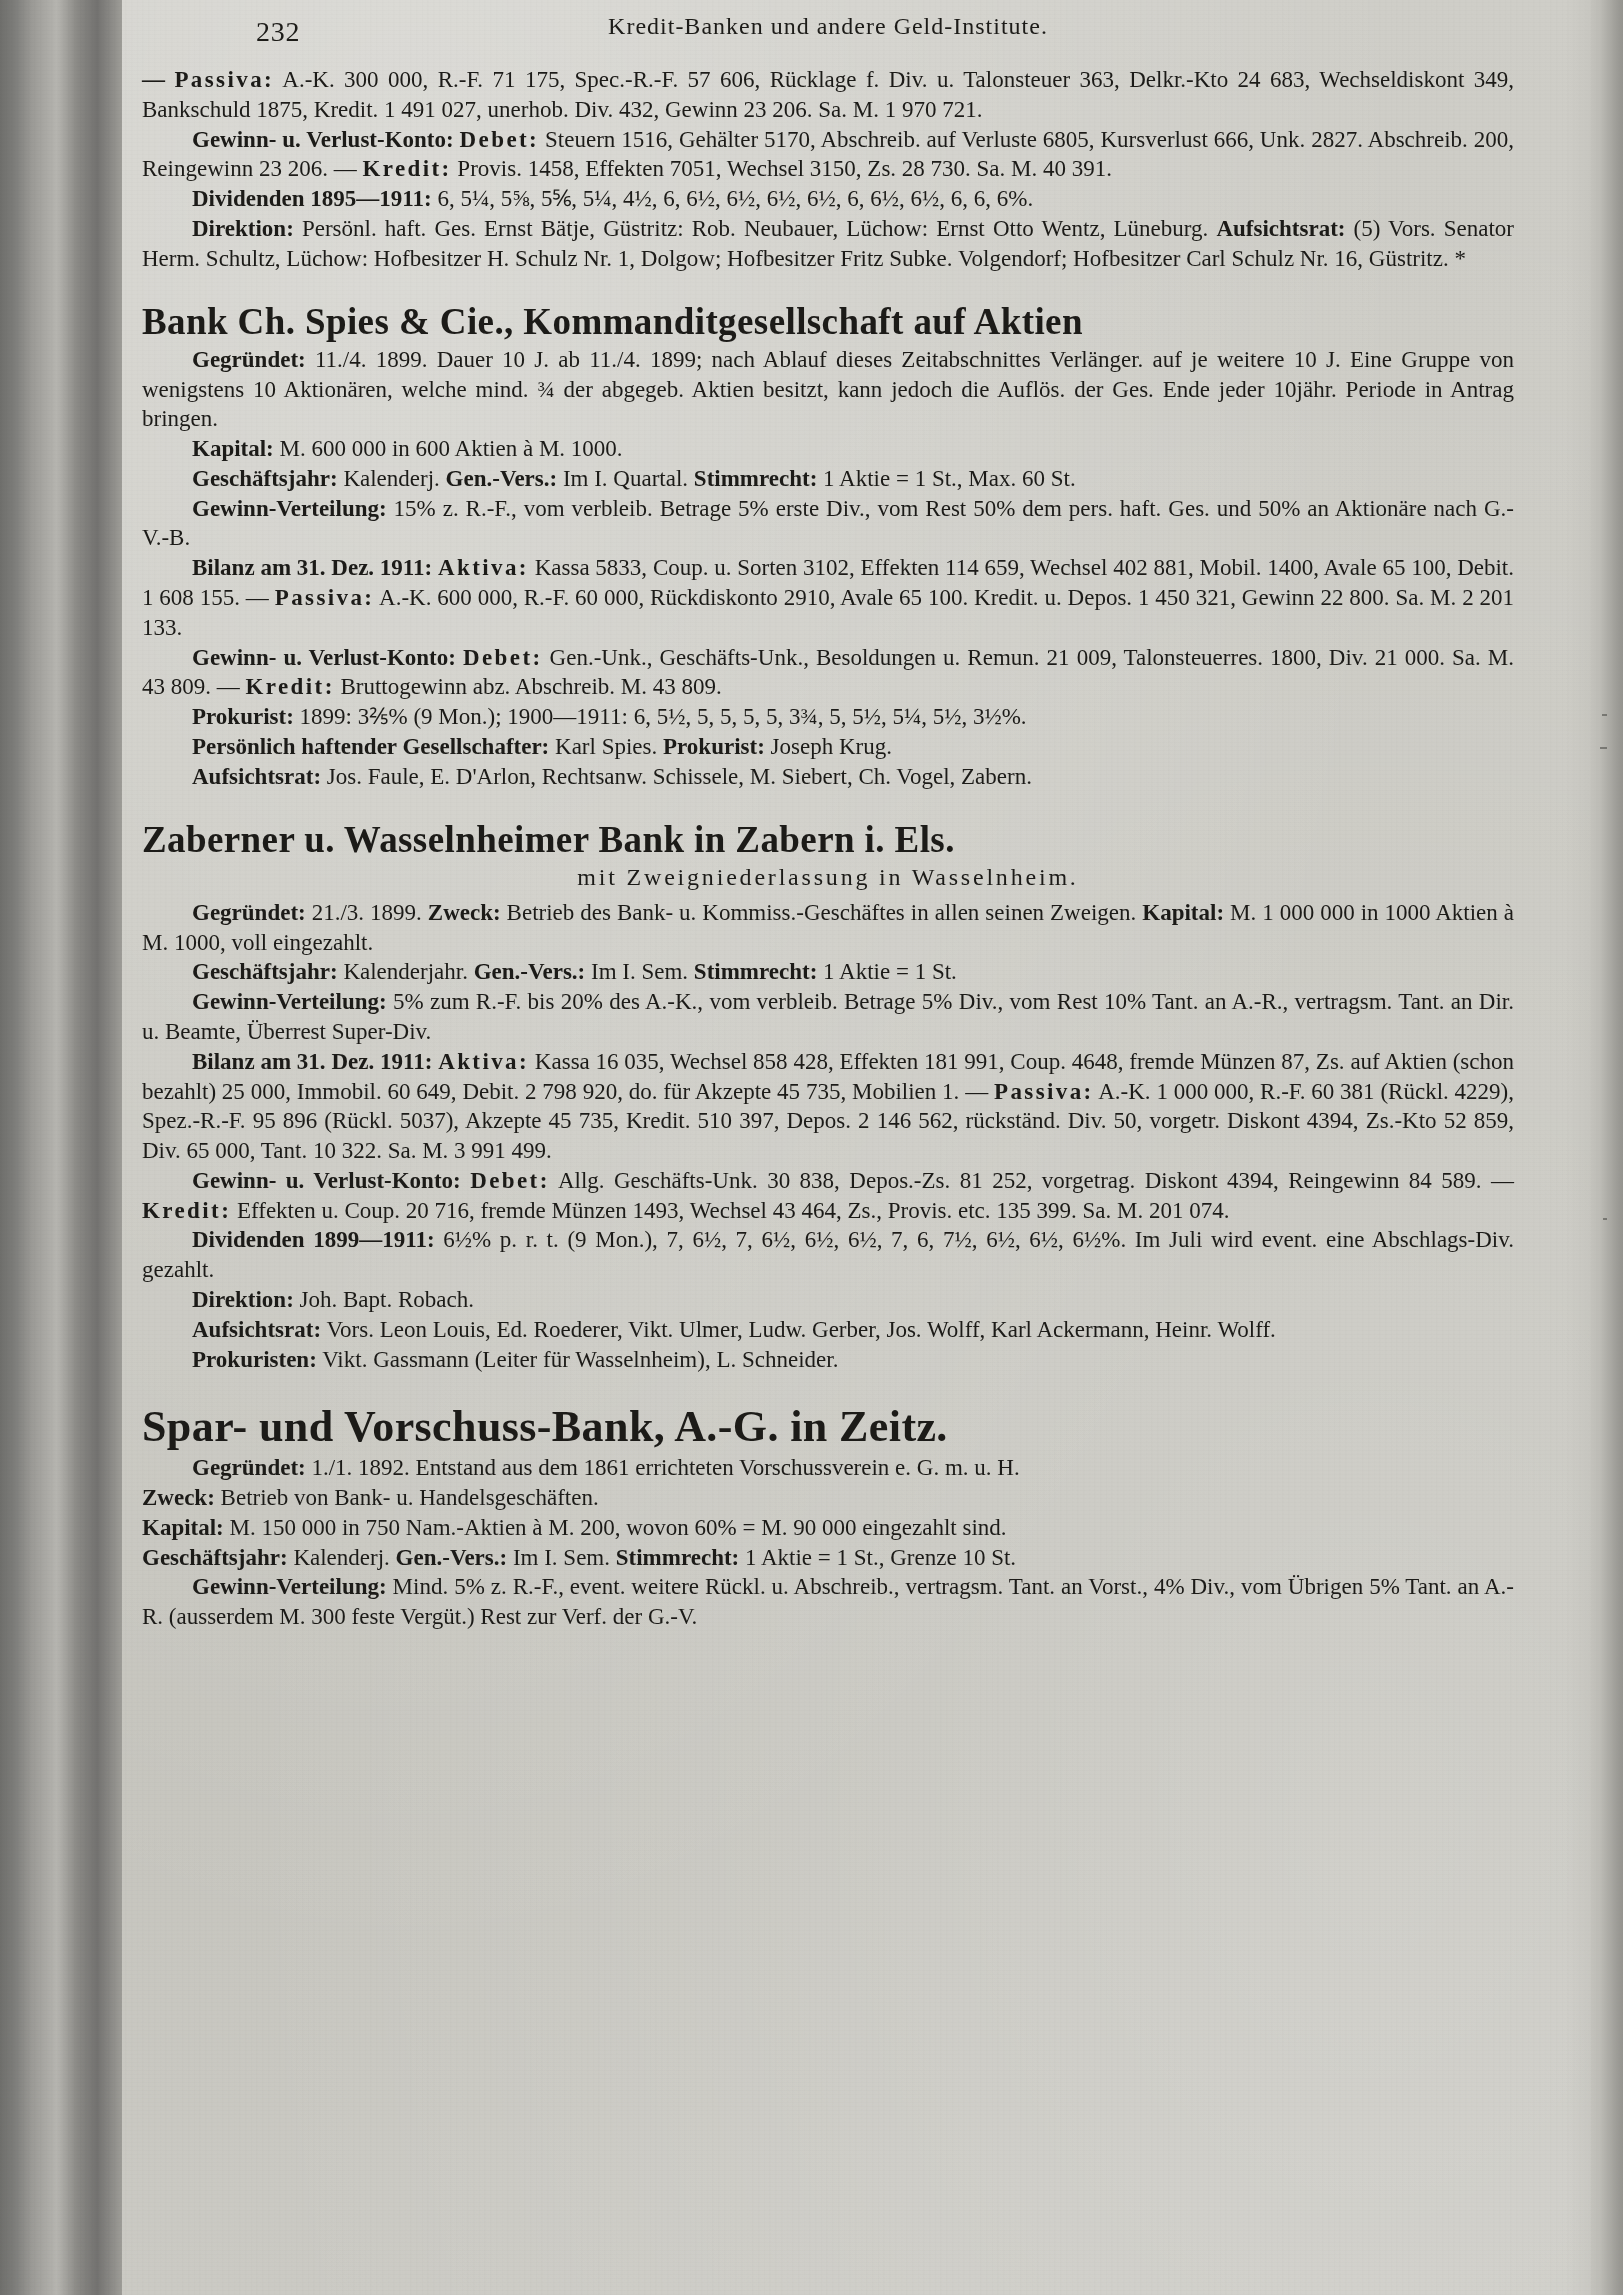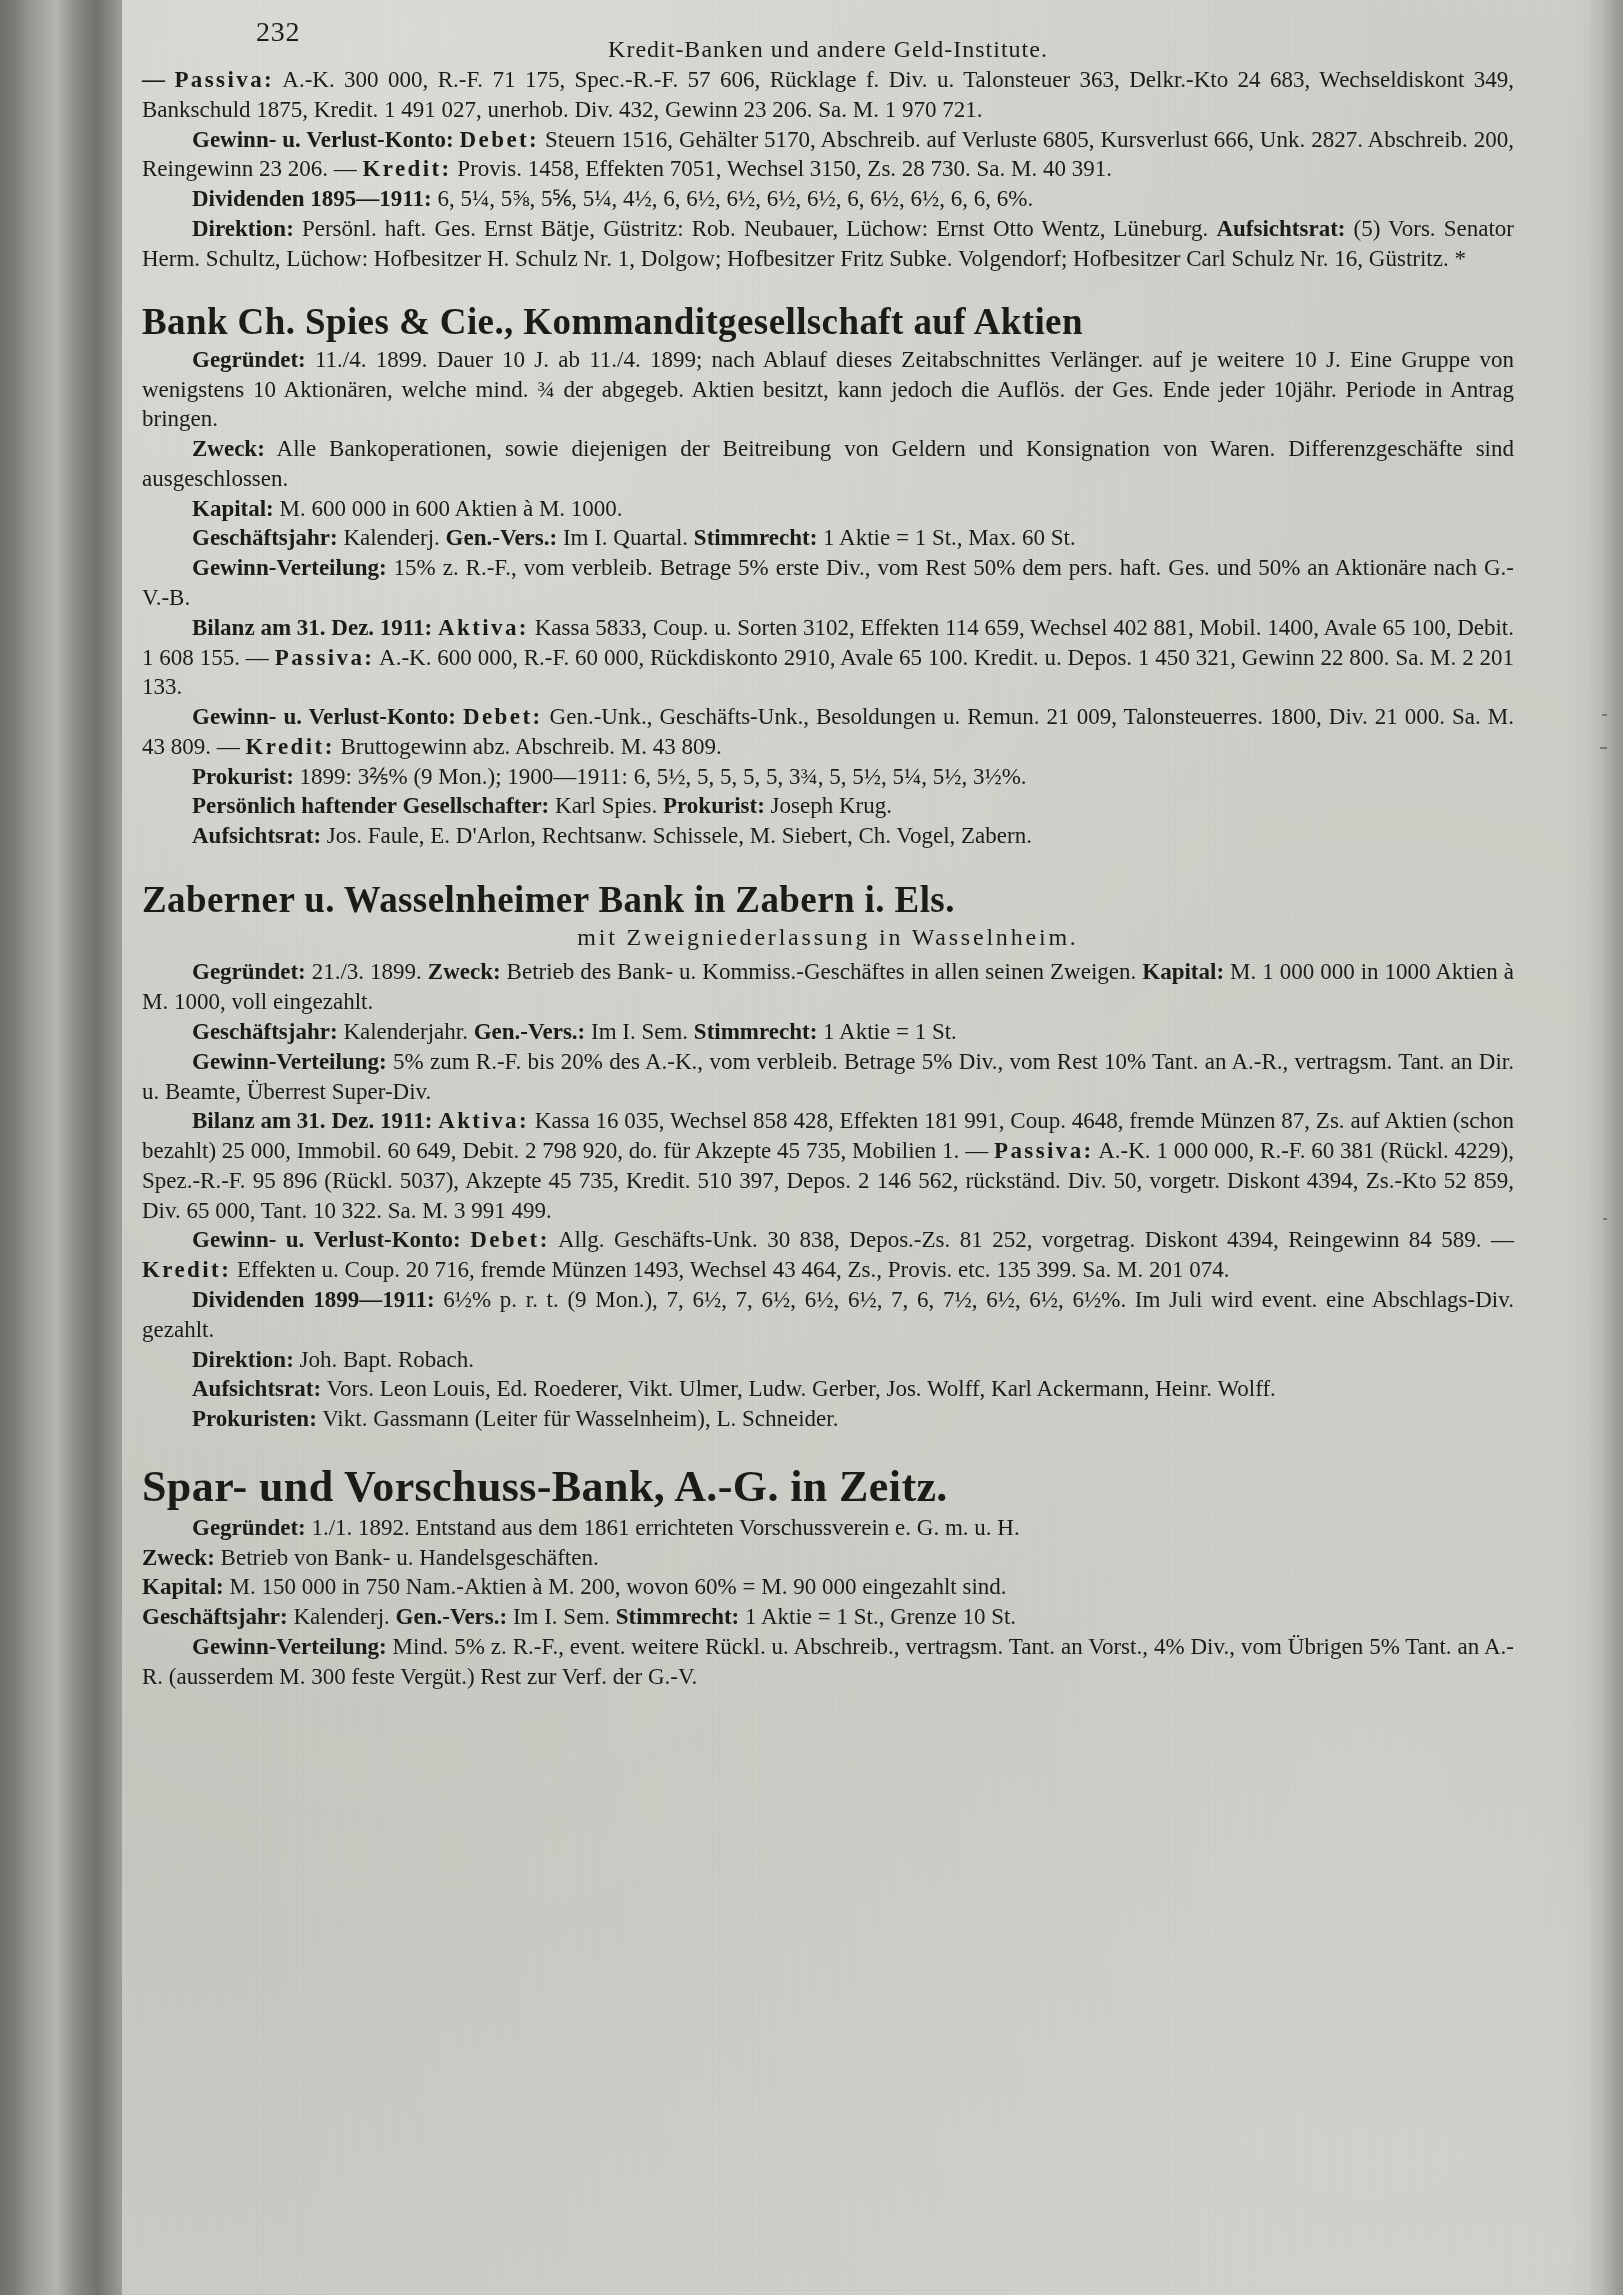--- a/index.html
+++ b/index.html
@@ -54,21 +54,21 @@
     position: absolute;
     left: 114px;
     top: 16px;
     font-size: 28px;
     letter-spacing: 0.8px;
   }
   .running-head {
     position: absolute;
     left: 0;
     right: 0;
-    top: 36px;
+    top: 13px;
     text-align: center;
     font-size: 24px;
     letter-spacing: 1px;
   }
   .block {
     padding: 0 0 0 0;
     font-size: 23px;
     line-height: 1.295;
     text-align: justify;
     text-justify: inter-word;
@@ -132,21 +132,20 @@
       <p class="para hang"><b>— <b class="sp">Passiva:</b></b> A.-K. 300 000, R.-F. 71 175, Spec.-R.-F. 57 606, Rücklage f. Div. u. Talonsteuer 363, Delkr.-Kto 24 683, Wechseldiskont 349, Bankschuld 1875, Kredit. 1 491 027, unerhob. Div. 432, Gewinn 23 206.  Sa. M. 1 970 721.</p>
       <p class="para"><b>Gewinn- u. Verlust-Konto:</b> <b class="sp">Debet:</b> Steuern 1516, Gehälter 5170, Abschreib. auf Verluste 6805, Kursverlust 666, Unk. 2827. Abschreib. 200, Reingewinn 23 206. — <b class="sp">Kredit:</b> Provis. 1458, Effekten 7051, Wechsel 3150, Zs. 28 730.  Sa. M. 40 391.</p>
       <p class="para"><b>Dividenden 1895—1911:</b> 6, 5¼, 5⅝, 5⅚, 5¼, 4½, 6, 6½, 6½, 6½, 6½, 6, 6½, 6½, 6, 6, 6%.</p>
       <p class="para"><b>Direktion:</b> Persönl. haft. Ges. Ernst Bätje, Güstritz: Rob. Neubauer, Lüchow: Ernst Otto Wentz, Lüneburg.     <b>Aufsichtsrat:</b> (5) Vors. Senator Herm. Schultz, Lüchow: Hofbesitzer H. Schulz Nr. 1, Dolgow; Hofbesitzer Fritz Subke. Volgendorf; Hofbesitzer Carl Schulz Nr. 16, Güstritz.  *</p>
     </div>
 
     <div class="entry">
       <div class="inst-title">Bank Ch. Spies &amp; Cie., Kommanditgesellschaft auf Aktien</div>
       <div class="block">
         <p class="para"><b>Gegründet:</b> 11./4. 1899.  Dauer 10 J. ab 11./4. 1899; nach Ablauf dieses Zeitabschnittes Verlänger. auf je weitere 10 J.  Eine Gruppe von wenigstens 10 Aktionären, welche mind. ¾ der abgegeb. Aktien besitzt, kann jedoch die Auflös. der Ges. Ende jeder 10jähr. Periode in Antrag bringen.</p>
-        <p class="para"><b>Zweck:</b> Alle Bankoperationen, sowie diejenigen der Beitreibung von Geldern und Konsignation von Waren.  Differenzgeschäfte sind ausgeschlossen.</p>
         <p class="para"><b>Kapital:</b> M. 600 000 in 600 Aktien à M. 1000.</p>
         <p class="para"><b>Geschäftsjahr:</b> Kalenderj. <b>Gen.-Vers.:</b> Im I. Quartal. <b>Stimmrecht:</b> 1 Aktie = 1 St., Max. 60 St.</p>
         <p class="para"><b>Gewinn-Verteilung:</b> 15% z. R.-F., vom verbleib. Betrage 5% erste Div., vom Rest 50% dem pers. haft. Ges. und 50% an Aktionäre nach G.-V.-B.</p>
         <p class="para"><b>Bilanz am 31. Dez. 1911:</b> <b class="sp">Aktiva:</b> Kassa 5833, Coup. u. Sorten 3102, Effekten 114 659, Wechsel 402 881, Mobil. 1400, Avale 65 100, Debit. 1 608 155. — <b class="sp">Passiva:</b> A.-K. 600 000, R.-F. 60 000, Rückdiskonto 2910, Avale 65 100. Kredit. u. Depos. 1 450 321, Gewinn 22 800. Sa. M. 2 201 133.</p>
         <p class="para"><b>Gewinn- u. Verlust-Konto:</b> <b class="sp">Debet:</b> Gen.-Unk., Geschäfts-Unk., Besoldungen u. Remun. 21 009, Talonsteuerres. 1800, Div. 21 000.  Sa. M. 43 809. — <b class="sp">Kredit:</b> Bruttogewinn abz. Abschreib. M. 43 809.</p>
         <p class="para"><b>Prokurist:</b> 1899: 3⅖% (9 Mon.); 1900—1911: 6, 5½, 5, 5, 5, 5, 3¾, 5, 5½, 5¼, 5½, 3½%.</p>
         <p class="para"><b>Persönlich haftender Gesellschafter:</b> Karl Spies.      <b>Prokurist:</b> Joseph Krug.</p>
         <p class="para"><b>Aufsichtsrat:</b> Jos. Faule, E. D'Arlon, Rechtsanw. Schissele, M. Siebert, Ch. Vogel, Zabern.</p>
       </div>
     </div>

